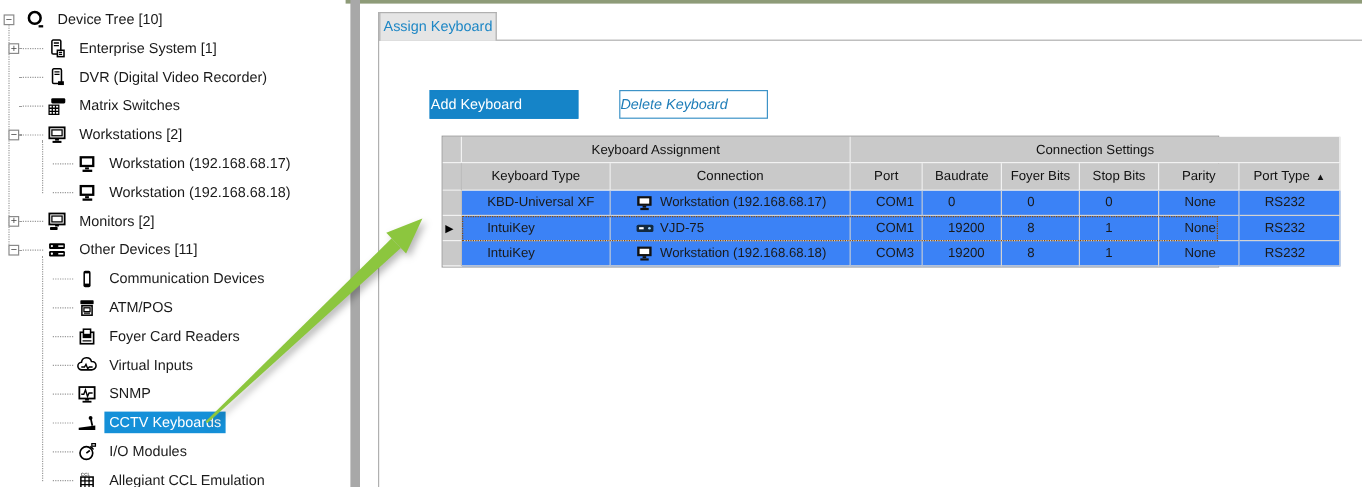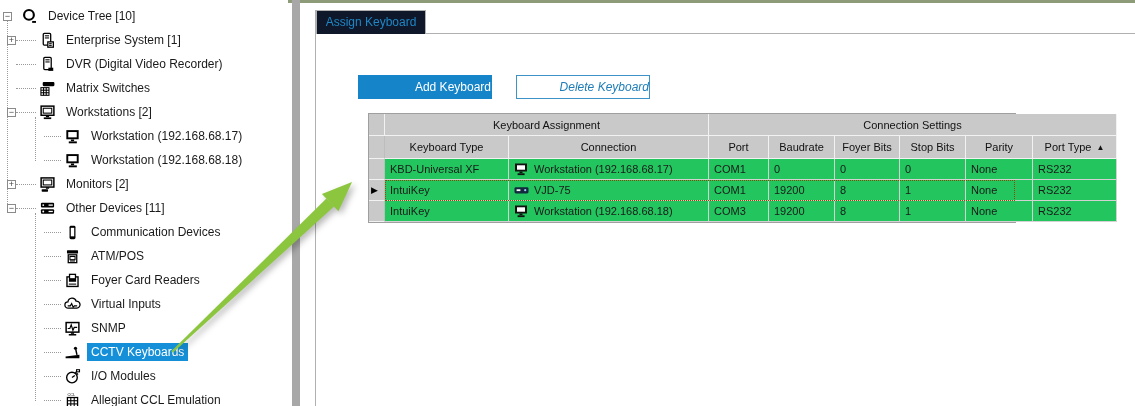--- a/index.html
+++ b/index.html
@@ -28,36 +28,36 @@
   .tree-row.selected .tree-label{background:var(--tree_selection_blue); color:#fff;}
   .d0{padding-left:3px;} .d0 .stub{width:6px; border-top:none;}
   .d1{padding-left:7px;} .d1 .stub{width:20px;}
   .d2{padding-left:35px;} .d2 .stub{width:17px;}
 
   .tree-scrollbar{position:absolute; left:292px; top:0; width:8px; height:406px; background:var(--scrollbar_gray);}
 
   
   .page-left-border{position:absolute; left:315px; top:10px; bottom:0; width:1px; background:#b0b0b0;}
   .tab-strip-line{position:absolute; left:315px; top:33px; right:0; height:1px; background:#b0b0b0;}
-  .tab{position:absolute; left:316px; top:10px; width:110px; height:24px; background:#0f172a;
+  .tab{position:absolute; left:316px; top:10px; width:98px; height:24px; background:#e5e5e5;
        border:1px solid #b0b0b0; border-bottom:none; color:#1e87c5; text-align:center; line-height:23px; z-index:2; cursor:default;}
 
-  .btn{position:absolute; top:75px; width:134px; height:24px; text-align:right; line-height:22px; cursor:default;padding-left:20px;}
+  .btn{position:absolute; top:75px; width:124px; height:24px; text-align:left; line-height:22px; cursor:default;}
   .btn-add{left:358px; background:var(--accent_blue); color:#fff; border:1px solid var(--accent_blue);}
   .btn-delete{left:516px; background:#fff; color:#1e7db8; border:1px solid #3d93c7;font-style:italic;}
 
   
   .kb-table{position:absolute; left:368px; top:113px; width:648px; border:1px solid var(--outer_line);
             display:grid; grid-template-columns:16px 124px 200px 60px 66px 65px 66px 67px 84px; font-size:11px; background:#fff;}
   .h-cell{background:var(--header_gray); border-right:1px solid #f2f2f2; border-bottom:1px solid #f2f2f2;
           display:flex; align-items:center; justify-content:center; color:#111;}
   .g-row{height:22px;} .c-row{height:23px;}
   .sort-arrow{font-size:8px; margin-left:5px;}
-  .d-cell{height:21px; display:flex; align-items:center; padding-left:5px;
-          border-right:1px solid var(--grid_line); border-bottom:1px solid var(--grid_line); background:#22c55e; overflow:hidden; white-space:nowrap;}
+  .d-cell{height:21px; display:flex; align-items:center; padding-left:21px;
+          border-right:1px solid var(--grid_line); border-bottom:1px solid var(--grid_line); background:#3b82f6; overflow:hidden; white-space:nowrap;}
   .sel-cell{background:var(--header_gray); padding-left:2px; border-bottom:1px solid #f2f2f2; border-right:1px solid #bdbdbd;}
   .row-marker{font-size:9px; color:#000; line-height:1;}
   .focus-rect{position:absolute; border:1px dotted #8a4a00; pointer-events:none; z-index:3;}
   .mini-icon{margin-right:5px; flex:0 0 auto; display:flex;}
   .mini-icon svg{width:15px; height:13px;}
 
   
   .anno-arrow{position:absolute; left:160px; top:170px; width:205px; height:195px; z-index:9; pointer-events:none;
               filter:drop-shadow(3px 3px 3px rgba(0,0,0,.28));}
 </style>

